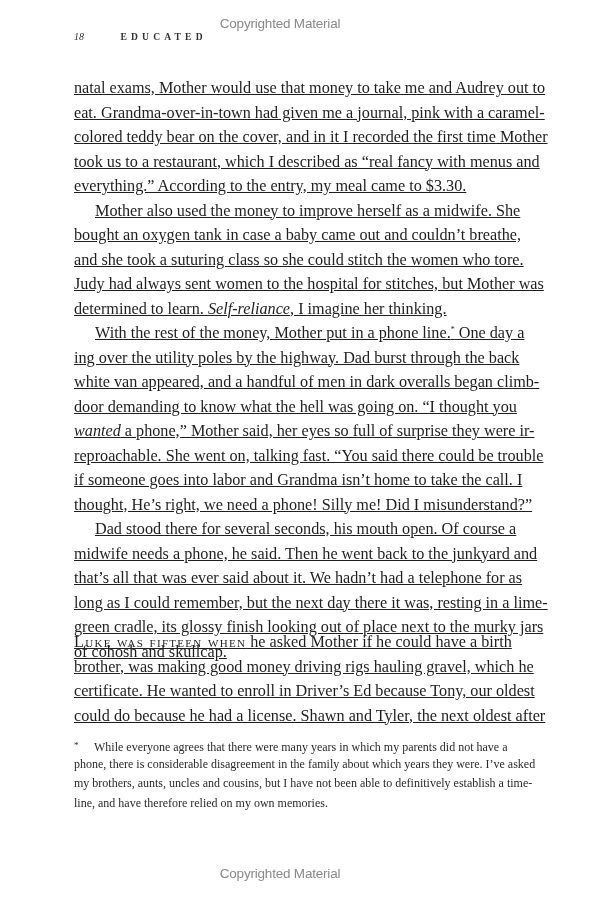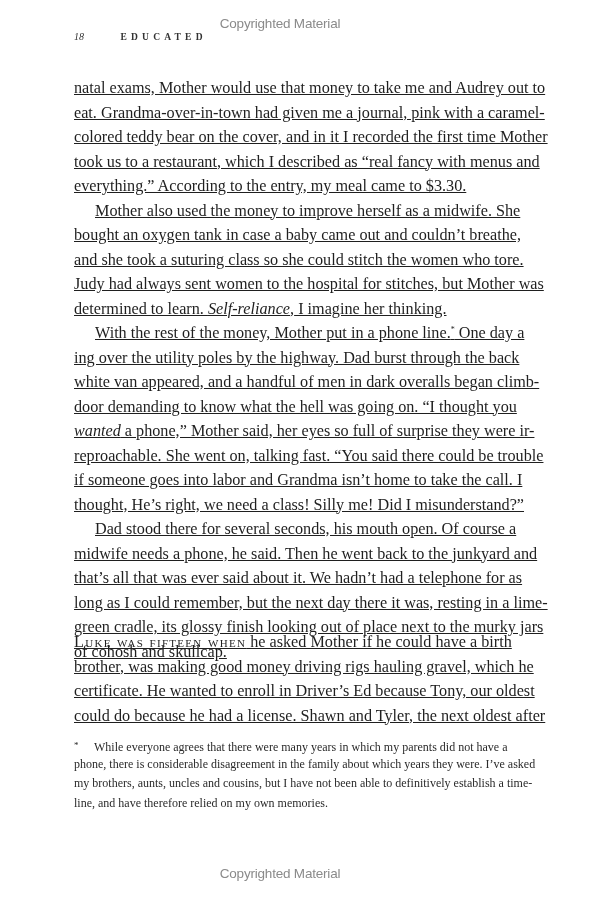--- a/index.html
+++ b/index.html
@@ -79,21 +79,21 @@
   <span class="line">Judy had always sent women to the hospital for stitches, but Mother was</span>
   <span class="line last"><span>determined to learn. </span><em>Self-reliance,</em><span> I imagine her thinking.</span></span>
 
   <span class="line indent"><span>With the rest of the money, Mother put in a phone line.</span><sup>*</sup><span> One day a</span></span>
   <span class="line">ing over the utility poles by the highway. Dad burst through the back</span>
   <span class="line">white van appeared, and a handful of men in dark overalls began climb-</span>
   <span class="line">door demanding to know what the hell was going on. “I thought you</span>
   <span class="line"><em>wanted</em><span> a phone,” Mother said, her eyes so full of surprise they were ir-</span></span>
   <span class="line">reproachable. She went on, talking fast. “You said there could be trouble</span>
   <span class="line">if someone goes into labor and Grandma isn’t home to take the call. I</span>
-  <span class="line last">thought, He’s right, we need a class! Silly me! Did I misunderstand?”</span>
+  <span class="line last">thought, He’s right, we need a phone! Silly me! Did I misunderstand?”</span>
 
   <span class="line indent">Dad stood there for several seconds, his mouth open. Of course a</span>
   <span class="line">midwife needs a phone, he said. Then he went back to the junkyard and</span>
   <span class="line">that’s all that was ever said about it. We hadn’t had a telephone for as</span>
   <span class="line">long as I could remember, but the next day there it was, resting in a lime-</span>
   <span class="line">green cradle, its glossy finish looking out of place next to the murky jars</span>
   <span class="line last">of cohosh and skullcap.</span>
 </div>
 
 <div class="body-text block2">

